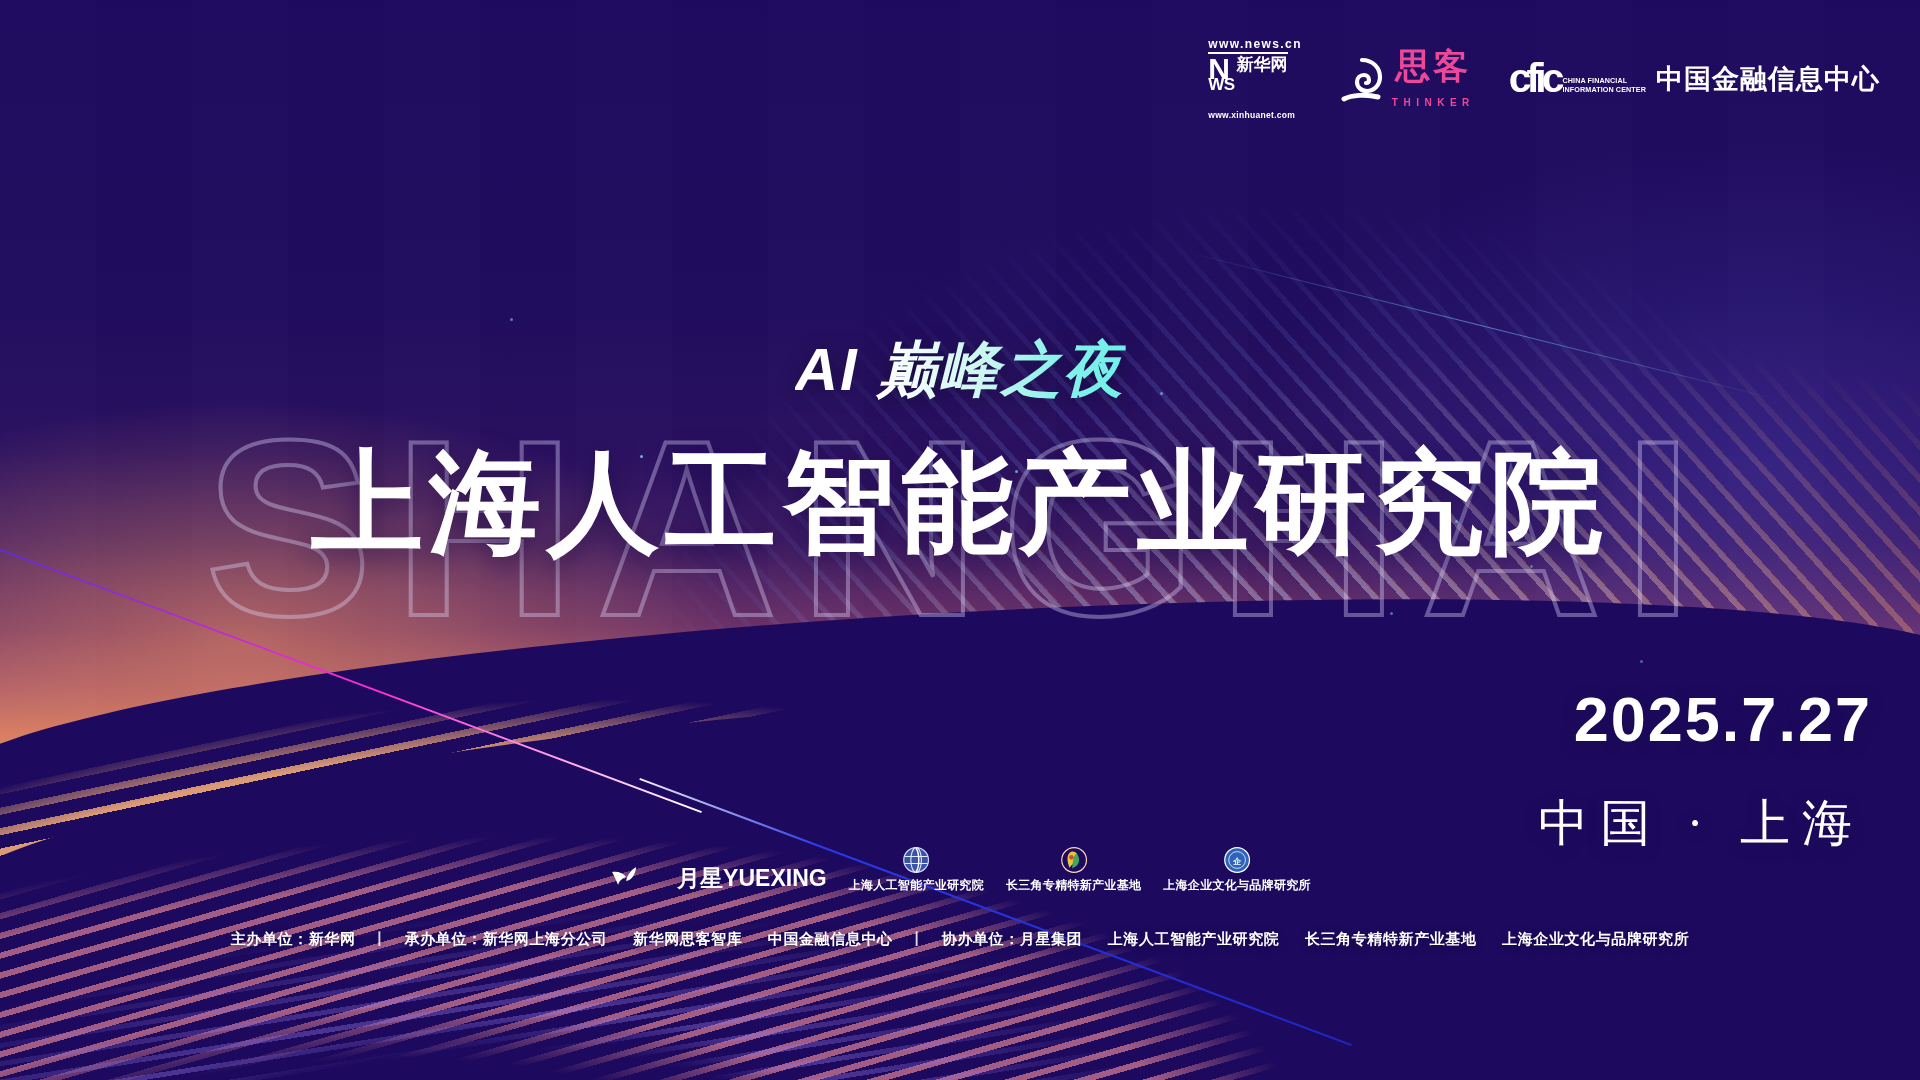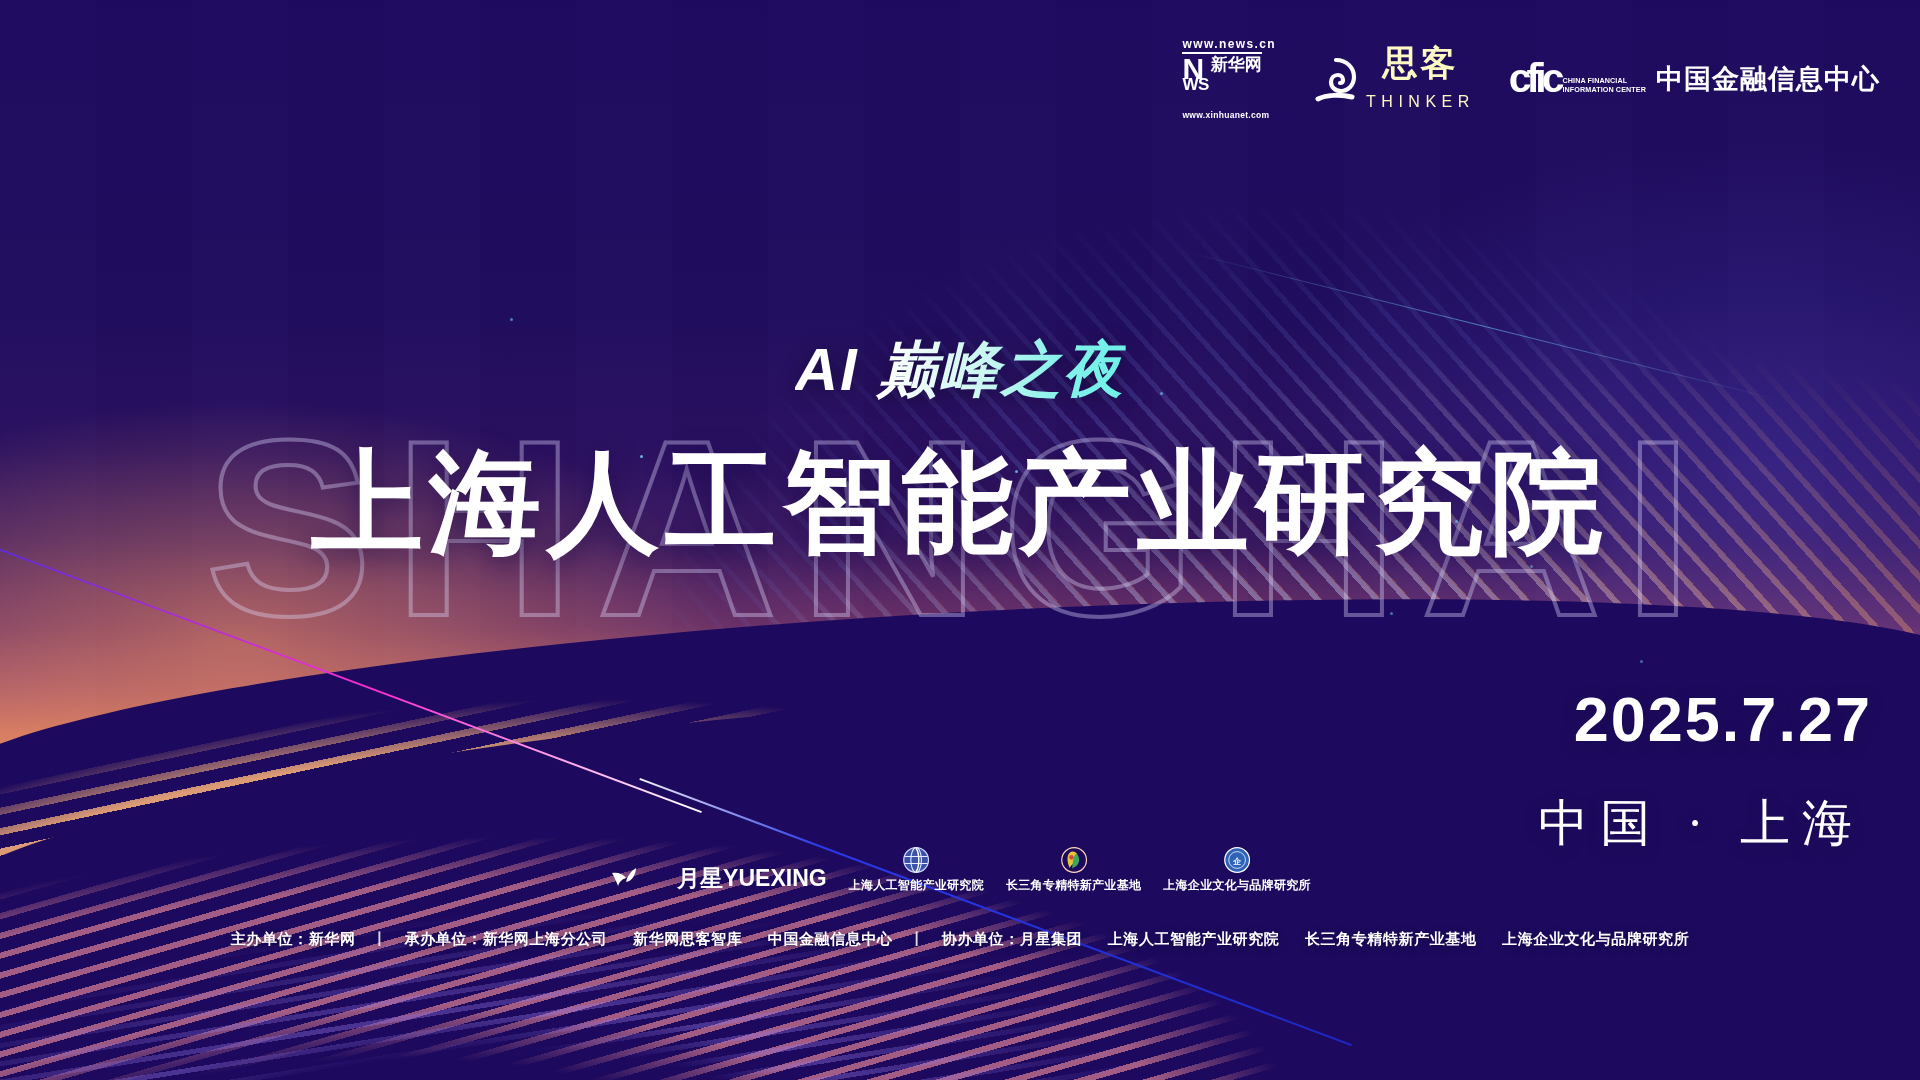--- a/index.html
+++ b/index.html
@@ -89,26 +89,26 @@
   .logos{position:absolute;right:40px;top:38px;display:flex;align-items:center;gap:34px;}
 
   .xinhua{display:flex;flex-direction:column;align-items:flex-start;color:#fff;line-height:1;}
   .xinhua .url-top{font-size:12px;letter-spacing:1.4px;font-weight:700;margin-bottom:2px;}
   .xinhua .mid{display:flex;align-items:flex-start;border-top:2px solid #fff;padding-top:2px;}
   .xinhua .nbox{font-size:30px;font-weight:800;line-height:.88;letter-spacing:-1px;}
   .xinhua .cn{font-size:17px;font-weight:800;line-height:1.05;margin-left:2px;letter-spacing:0;}
   .xinhua .ws{font-size:17px;font-weight:800;letter-spacing:-.5px;margin-top:-6px;}
   .xinhua .url-bot{font-size:8.5px;letter-spacing:.3px;margin-top:18px;font-weight:600;}
 
-  .thinker{display:flex;align-items:center;color:#fef9c3;text-align:center;}
+  .thinker{display:flex;align-items:center;color:#ec4899;text-align:center;}
   .thinker .swirl{width:52px;height:52px;}
   .thinker .tcol{margin-left:4px;display:flex;flex-direction:column;align-items:center;}
   .thinker .tcn{font-size:35px;font-weight:800;line-height:.95;letter-spacing:3px;
     font-family:"DejaVu Sans",sans-serif;}
-  .thinker .ten{font-size:16px;letter-spacing:5.5px;font-weight:400;margin-top:13px;}
+  .thinker .ten{font-size:10px;letter-spacing:5.5px;font-weight:700;margin-top:13px;}
 
   .cfic{display:flex;align-items:center;color:#fff;}
   .cfic .mark{font-size:41px;font-weight:800;letter-spacing:-5px;line-height:1;}
   .cfic .sub2{font-size:7.2px;line-height:1.18;font-weight:700;letter-spacing:.1px;margin-left:3px;margin-top:14px;}
   .cfic .cn2{font-size:27px;font-weight:800;letter-spacing:1px;margin-left:10px;}
 
   
   .shanghai{position:absolute;left:50%;top:404px;transform:translateX(-50%);
     font-size:250px;font-weight:700;letter-spacing:22px;white-space:nowrap;
     color:transparent;-webkit-text-stroke:4px rgba(224,220,255,.40);
@@ -132,21 +132,21 @@
   .city{position:absolute;right:56px;top:790px;font-size:50px;letter-spacing:12px;
     color:#fff;white-space:nowrap;font-family:"Liberation Serif","DejaVu Serif",serif;
     text-shadow:0 3px 14px rgba(25,10,70,.5);}
 
   
   .sponsors{position:absolute;left:50%;top:845px;transform:translateX(-50%);
     display:flex;align-items:flex-end;gap:22px;white-space:nowrap;}
   .sp{display:flex;flex-direction:column;align-items:center;color:#fff;}
   .sp .emb{display:flex;align-items:center;justify-content:center;margin-bottom:2px;}
   .sp .nm{font-size:12px;font-weight:700;letter-spacing:.3px;}
-  .yuexing{display:flex;align-items:flex-end;color:#fff;gap:34px;}
+  .yuexing{display:flex;align-items:flex-start;color:#fff;gap:34px;}
   .yuexing .yx-mark{width:30px;height:30px;margin-right:4px;}
   .yuexing .yx-tx{font-size:23px;font-weight:800;letter-spacing:0px;}
 
   
   .credits{position:absolute;left:0;top:930px;width:1920px;text-align:center;
     color:#fff;font-size:15px;font-weight:700;letter-spacing:.6px;white-space:nowrap;
     text-shadow:0 2px 7px rgba(20,6,60,.75);}
   .credits .sep{opacity:.85;margin:0 12px;}
   .credits .gap{display:inline-block;width:16px;}
 </style>

